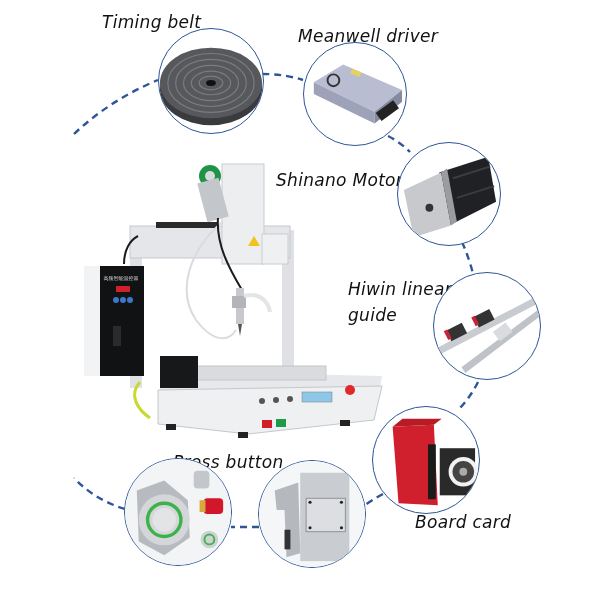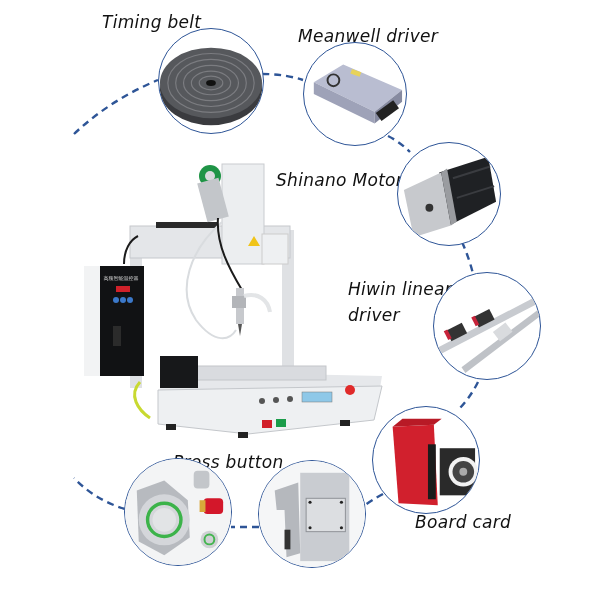--- a/index.html
+++ b/index.html
@@ -26,21 +26,21 @@
       <path d="M259,527 Q245,527 231,527"></path>
       <path d="M125,509 Q95,500 74,478"></path>
     </g>
   </svg>
 
   <div class="label" style="left:102px;top:12px;">Timing belt</div>
   <div class="label" style="left:298px;top:26px;">Meanwell driver</div>
   <div class="label" style="left:276px;top:170px;">Shinano Motor</div>
   <div class="label two" style="left:348px;top:276px;">
     <span>Hiwin linear</span><br>
-    <span>driver</span>
+    <span>guide</span>
   </div>
   <div class="label" style="left:415px;top:512px;">Board card</div>
   <div class="label" style="left:173px;top:452px;">Press button</div>
 
   <div class="bubble" style="left:158px;top:28px;width:106px;height:106px;">
     <svg viewBox="0 0 106 106">
       <ellipse cx="53" cy="62" rx="52" ry="36" fill="#3a3b3f"></ellipse>
       <ellipse cx="53" cy="55" rx="52" ry="36" fill="#56585c"></ellipse>
       <g fill="none" stroke="#7b7c80" stroke-width="1.2">
         <ellipse cx="53" cy="55" rx="44" ry="30"></ellipse>

